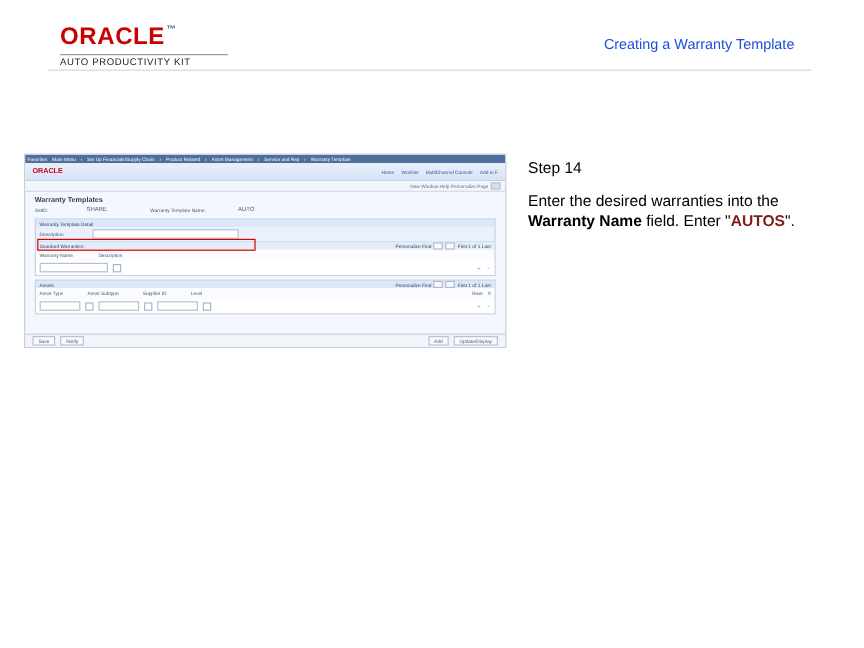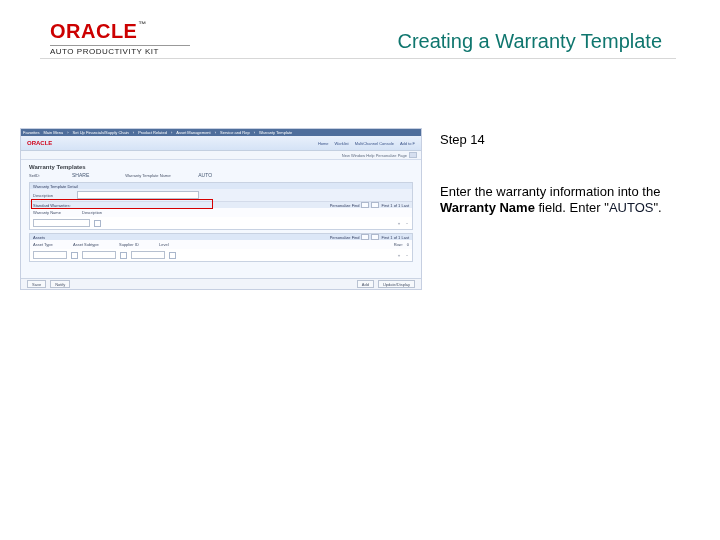--- a/index.html
+++ b/index.html
@@ -44,22 +44,22 @@
     color: #222;
     border-top: 1px solid #999;
     margin-top: 2px;
     padding-top: 1px;
   }
 
   .page-title {
     position: absolute;
     right: 54px;
     top: 30px;
-    font-size: 20px;
-    color: #0f766e;
+    font-size: 12px;
+    color: #1d4ed8;
     margin-left: 22px;
   }
 
   .divider {
     position: absolute;
     left: 40px;
     right: 40px;
     top: 58px;
     height: 0;
     border-top: 1px solid #d7d7d7;
@@ -197,24 +197,24 @@
   
   .right-col {
     position: absolute;
     left: 440px;
     top: 132px;
     width: 230px;
     font-size: 13px;
     line-height: 1.28;
     color: #000;
   }
-  .step-label { margin-bottom: 35px; }
+  .step-label { margin-bottom: 11px; }
   .para { margin-bottom: 20px; }
   .bold { font-weight: bold; }
-  .autos { color: #0f172a; font-weight: normal; }
+  .autos { color: #7f1d1d; font-weight: bold; }
 
   .mini-icon {
     width: 5px;
     height: 5px;
     display: inline-block;
     border: 1px solid #a9b6cb;
     background: #fff;
   }
 </style>
 </head>
@@ -358,17 +358,17 @@
           <span>Update/Display</span>
         </span>
     </div>
   </div>
 
   <div class="right-col">
     <div class="step-label">Step 14</div>
 
 
     <div class="para">
-      <span>Enter the warranty information into the </span><span class="bold">Warranty Name</span><span> field. Enter "</span><span class="autos">AUTOS</span><span>".</span>
+      <span>Enter the desired warranties into the </span><span class="bold">Warranty Name</span><span> field. Enter "</span><span class="autos">AUTOS</span><span>".</span>
     </div>
   </div>
 
 </div>
 
 </body></html>

